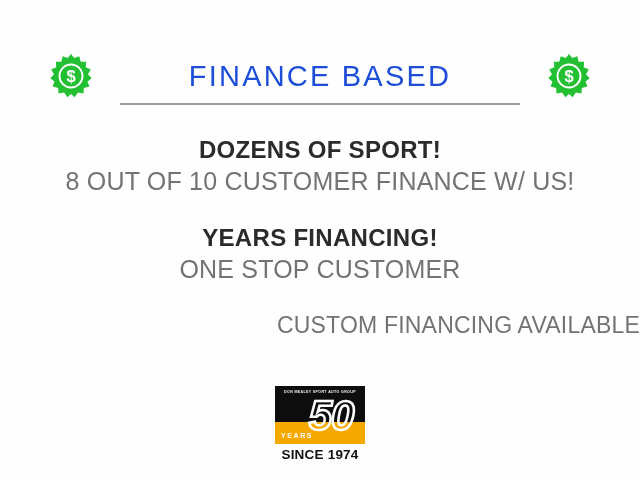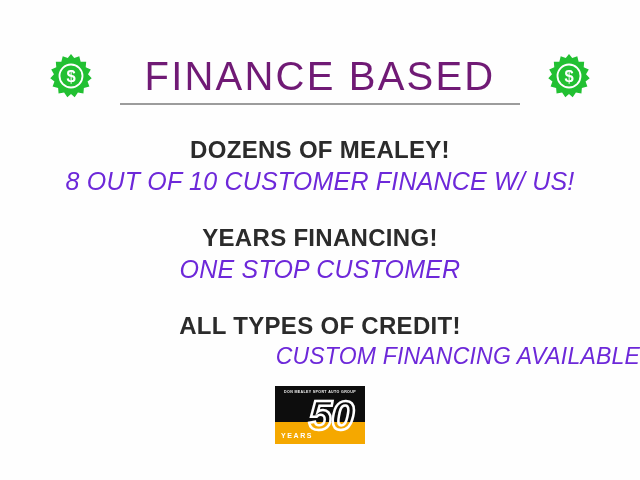--- a/index.html
+++ b/index.html
@@ -40,25 +40,25 @@
     display: block;
   }
   .gear-icon.left  { margin-right: 26px; }
   .gear-icon.right { margin-left: 26px; }
 
   .title-wrap {
     width: 400px;
     text-align: center;
   }
   .title {
-    font-size: 40px;
+    font-size: 29px;
     line-height: 44px;
     font-weight: 400;
     letter-spacing: 2.2px;
-    color: #701a75;
+    color: #1d4ed8;
     white-space: nowrap;
     text-align: center;
   }
 
   .divider {
     position: absolute;
     left: 120px;
     top: 103px;
     width: 400px;
     height: 2px;
@@ -83,23 +83,22 @@
     font-weight: 700;
     letter-spacing: 0.3px;
     color: #2b2b2b;
     white-space: nowrap;
   }
   .line-regular {
     font-size: 25px;
     line-height: 33px;
     font-weight: 400;
     letter-spacing: 0.2px;
-    color: #6d28d9;
-    white-space: nowrap;
-    font-style: italic;
+    color: #737373;
+    white-space: nowrap;
   }
   .line-regular.sm {
     font-size: 23px;
     line-height: 31px;
     text-align: right;
   }
 
   
   .logo {
     position: absolute;
@@ -201,38 +200,38 @@
       <text x="50" y="64" text-anchor="middle" font-family="'Liberation Sans', sans-serif" font-size="36" font-weight="700" fill="#ffffff">$</text>
     </svg>
 
   </div>
 
   <div class="divider"></div>
 
   <div class="body-copy">
 
     <div class="blk">
-      <div class="line-strong">DOZENS OF MEALEY!</div>
+      <div class="line-strong">DOZENS OF SPORT!</div>
       <div class="line-regular">8 OUT OF 10 CUSTOMER FINANCE W/ US!</div>
     </div>
 
     <div class="blk">
       <div class="line-strong">YEARS FINANCING!</div>
       <div class="line-regular">ONE STOP CUSTOMER</div>
     </div>
 
     <div class="blk">
-      <div class="line-strong">ALL TYPES OF CREDIT!</div>
       <div class="line-regular sm">CUSTOM FINANCING AVAILABLE</div>
     </div>
 
   </div>
 
   <div class="logo">
     <div class="logo-mark">
       <div class="logo-band"></div>
       <div class="logo-brandline">DON MEALEY SPORT AUTO GROUP</div>
       <div class="logo-50">50</div>
       <div class="logo-years">YEARS</div>
     </div>
+    <div class="logo-since">SINCE 1974</div>
   </div>
 
 </div>
 
 </body></html>

